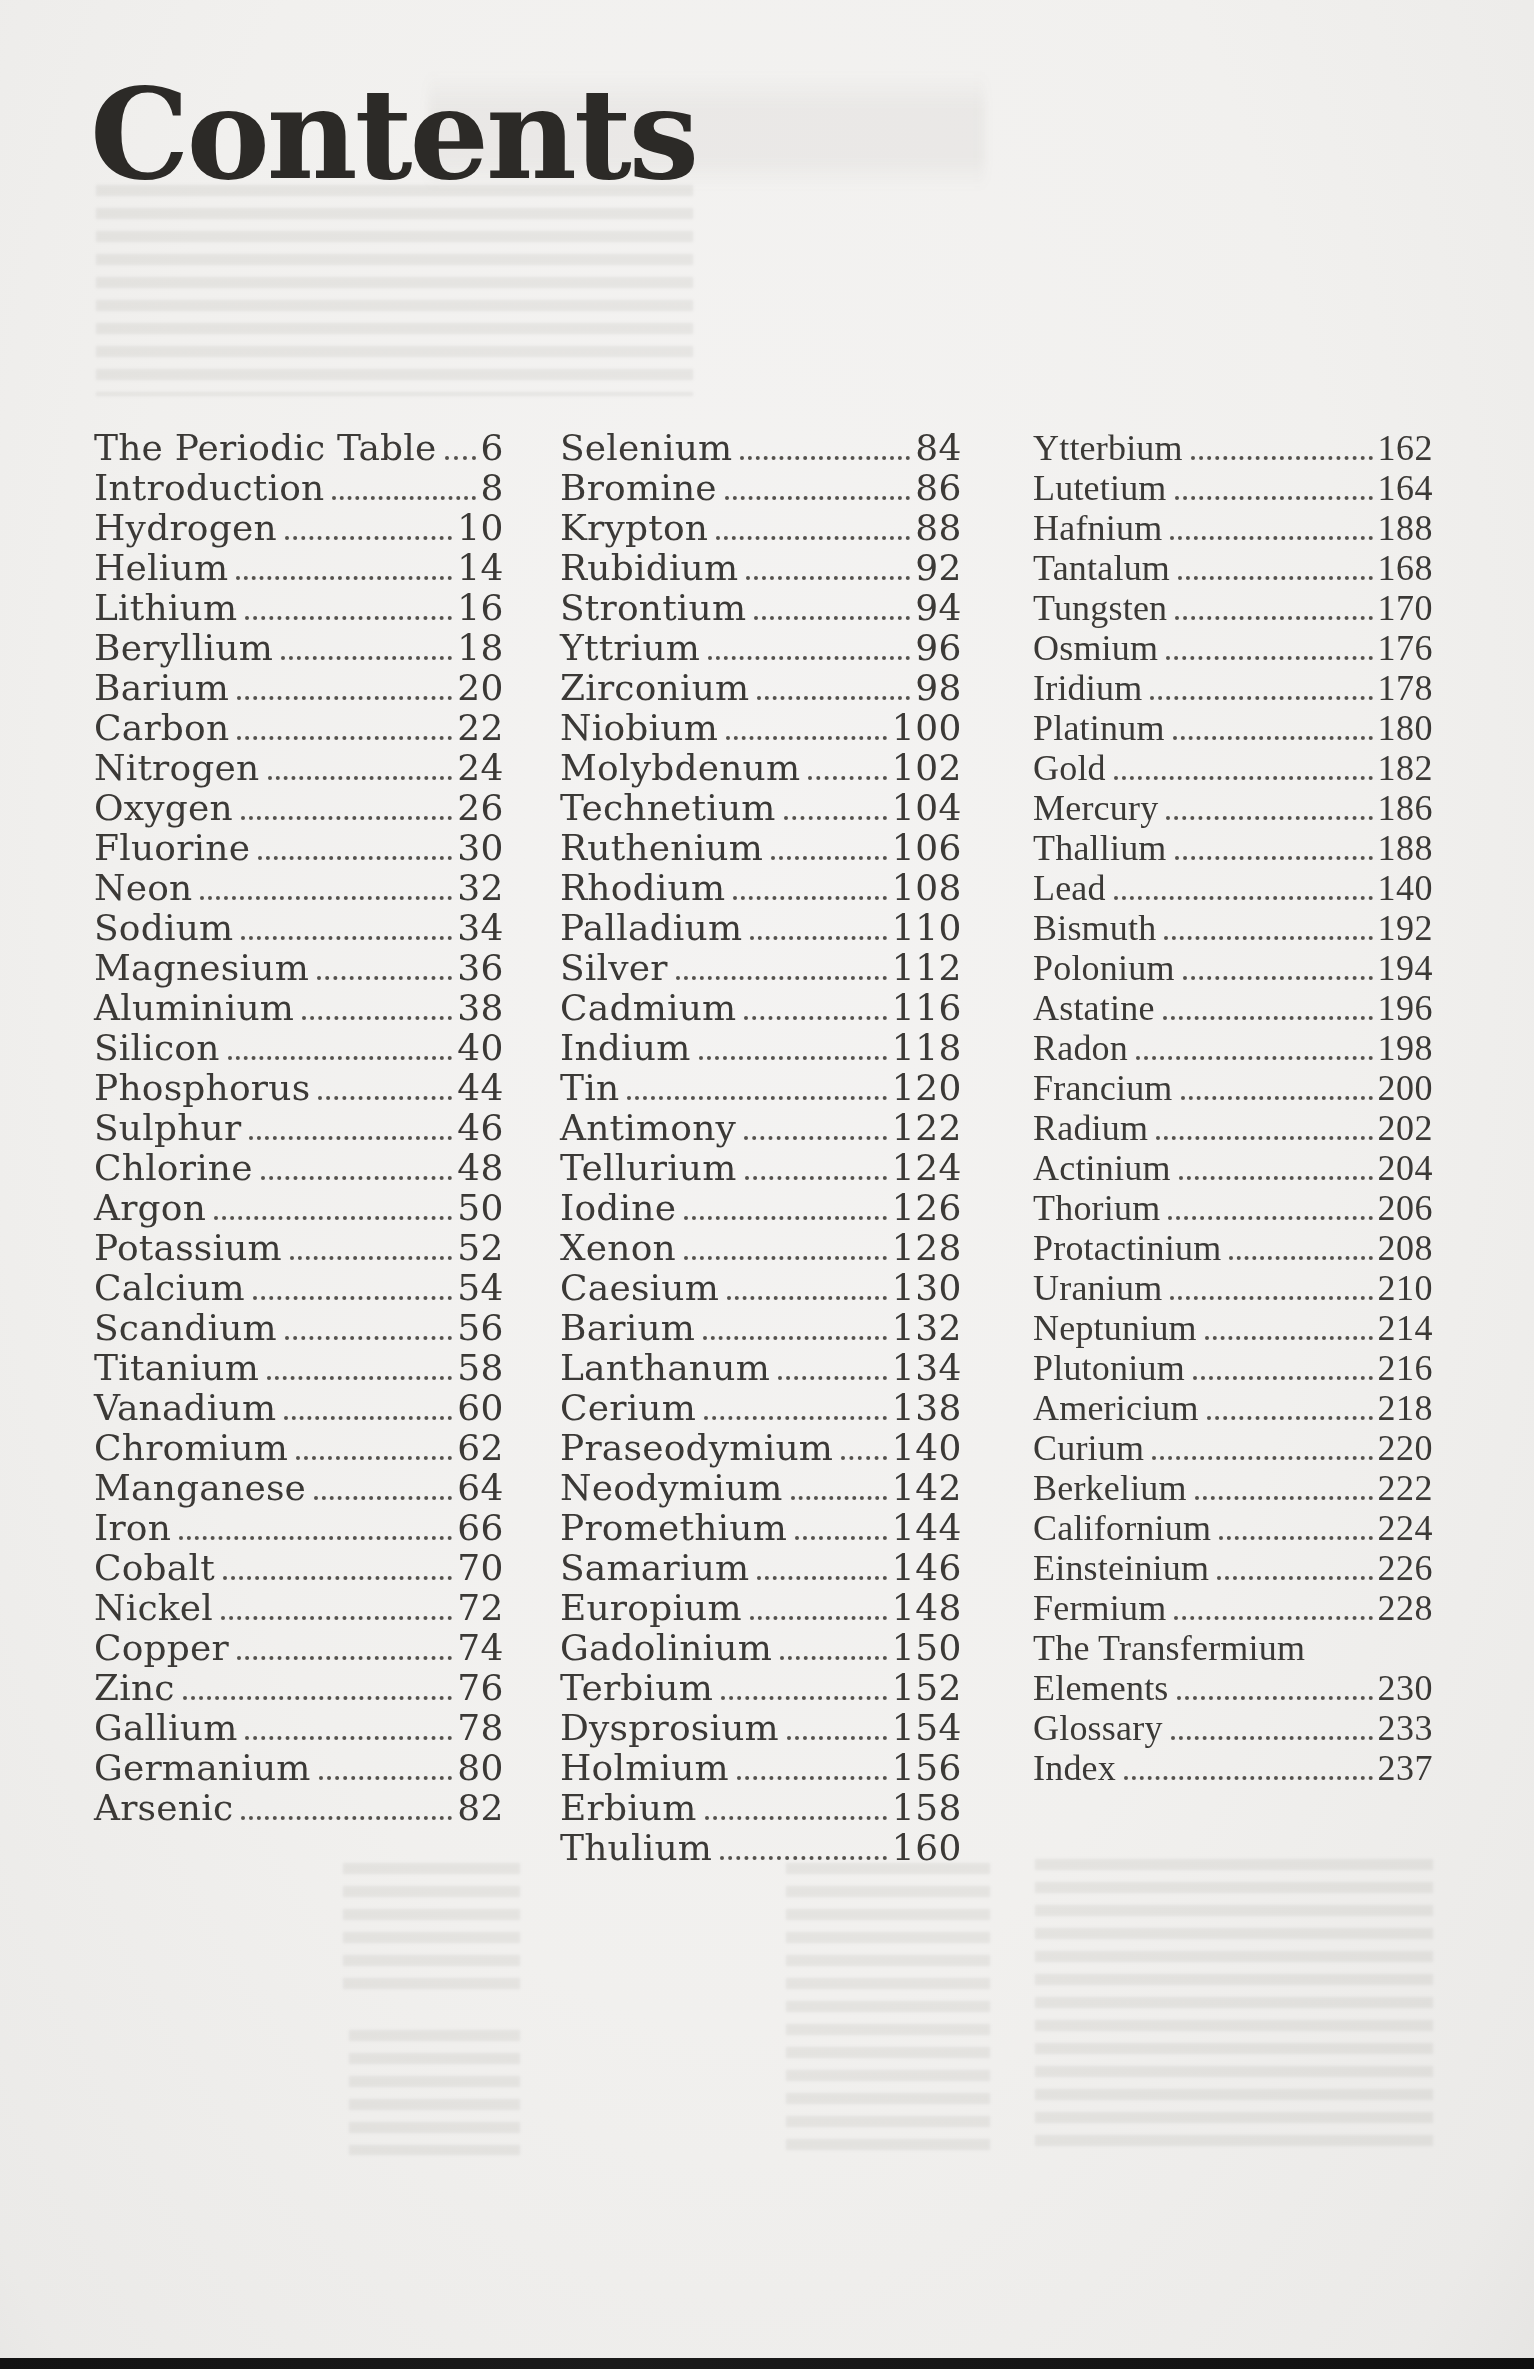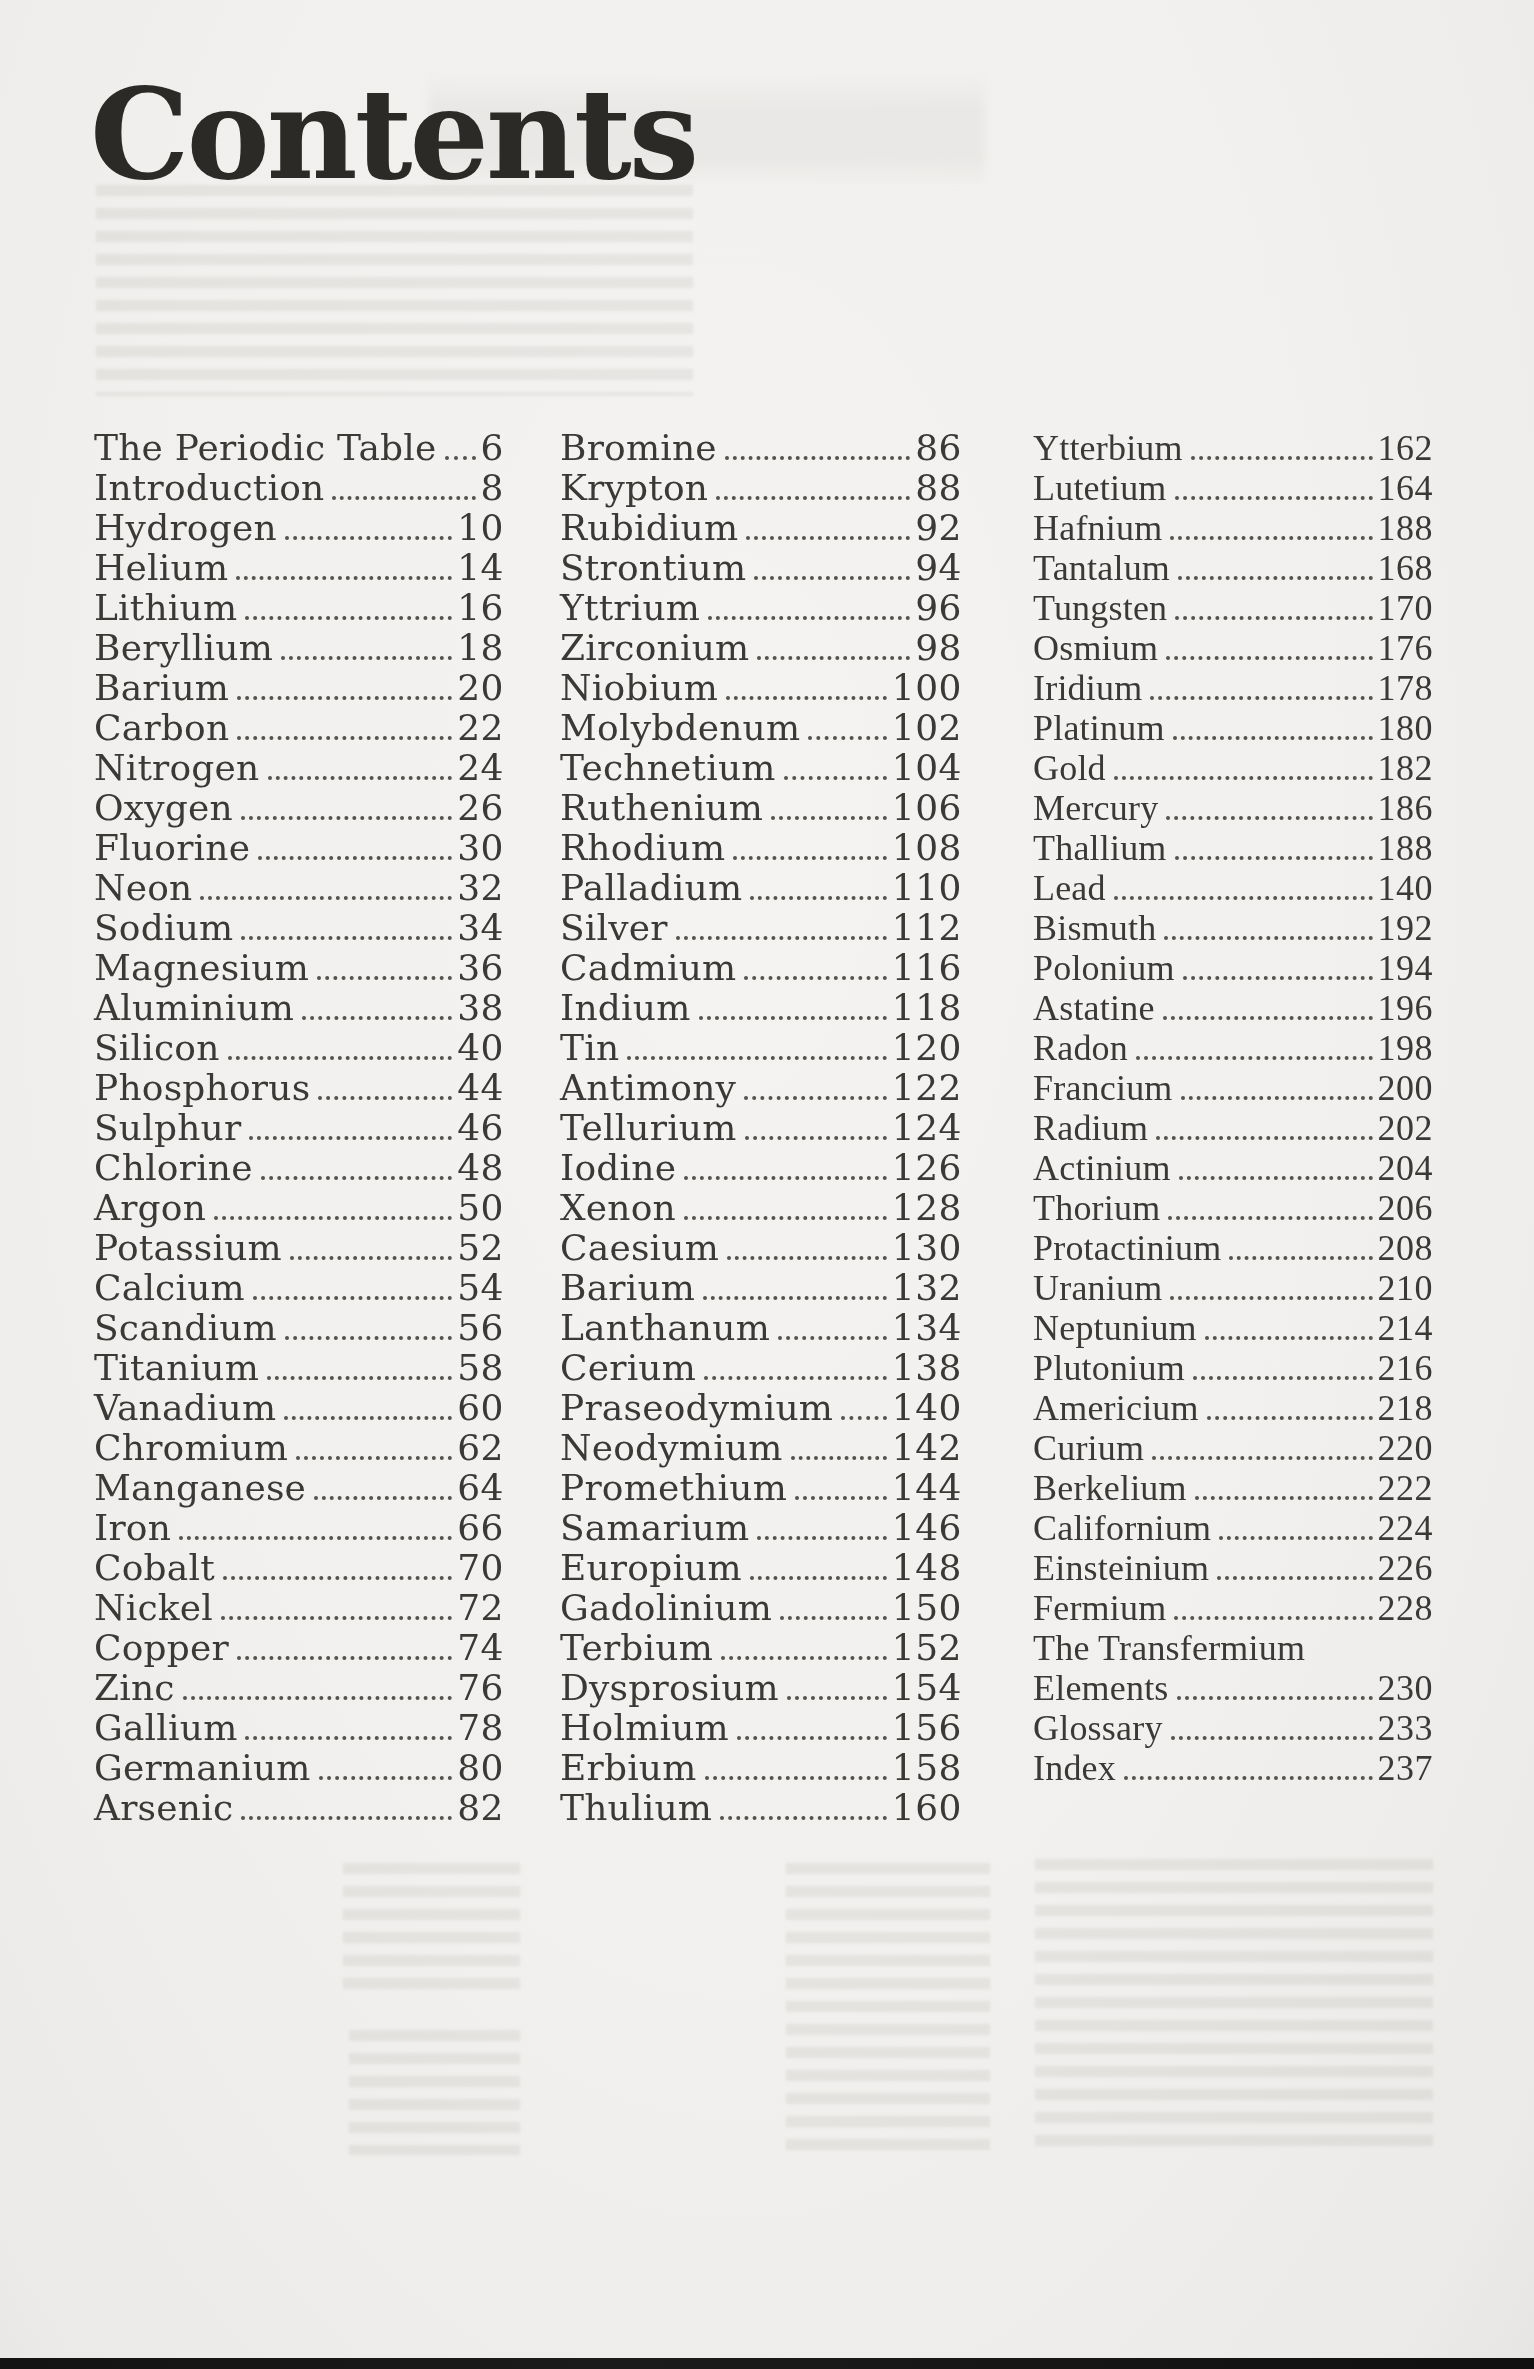--- a/index.html
+++ b/index.html
@@ -255,20 +255,25 @@
           <div class="entry">
             <span class="entry-label">Arsenic</span>
             <span class="leader"></span>
             <span class="entry-page">82</span>
           </div>
         </div>
       </div>
       <div class="toc-col toc-col-1">
         <div class="toc-group">
           <div class="entry">
+            <span class="entry-label">Selenium</span>
+            <span class="leader"></span>
+            <span class="entry-page">84</span>
+          </div>
+          <div class="entry">
             <span class="entry-label">Bromine</span>
             <span class="leader"></span>
             <span class="entry-page">86</span>
           </div>
           <div class="entry">
             <span class="entry-label">Krypton</span>
             <span class="leader"></span>
             <span class="entry-page">88</span>
           </div>
           <div class="entry">

